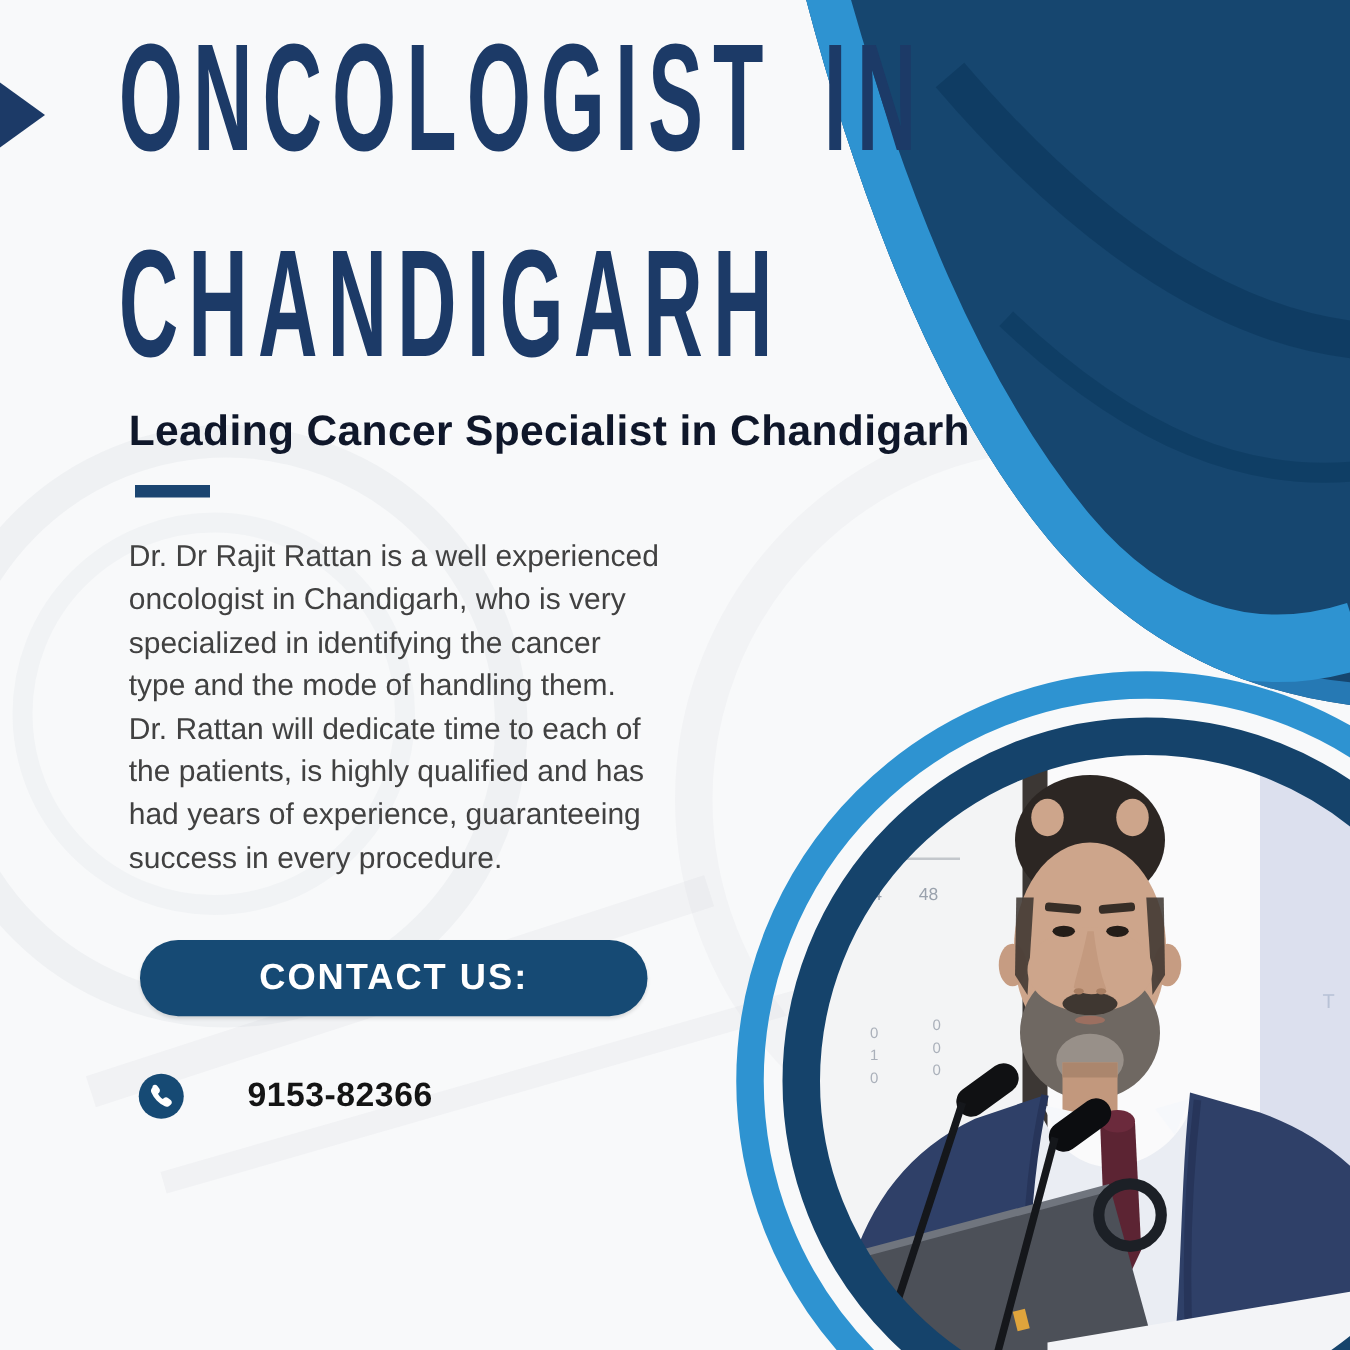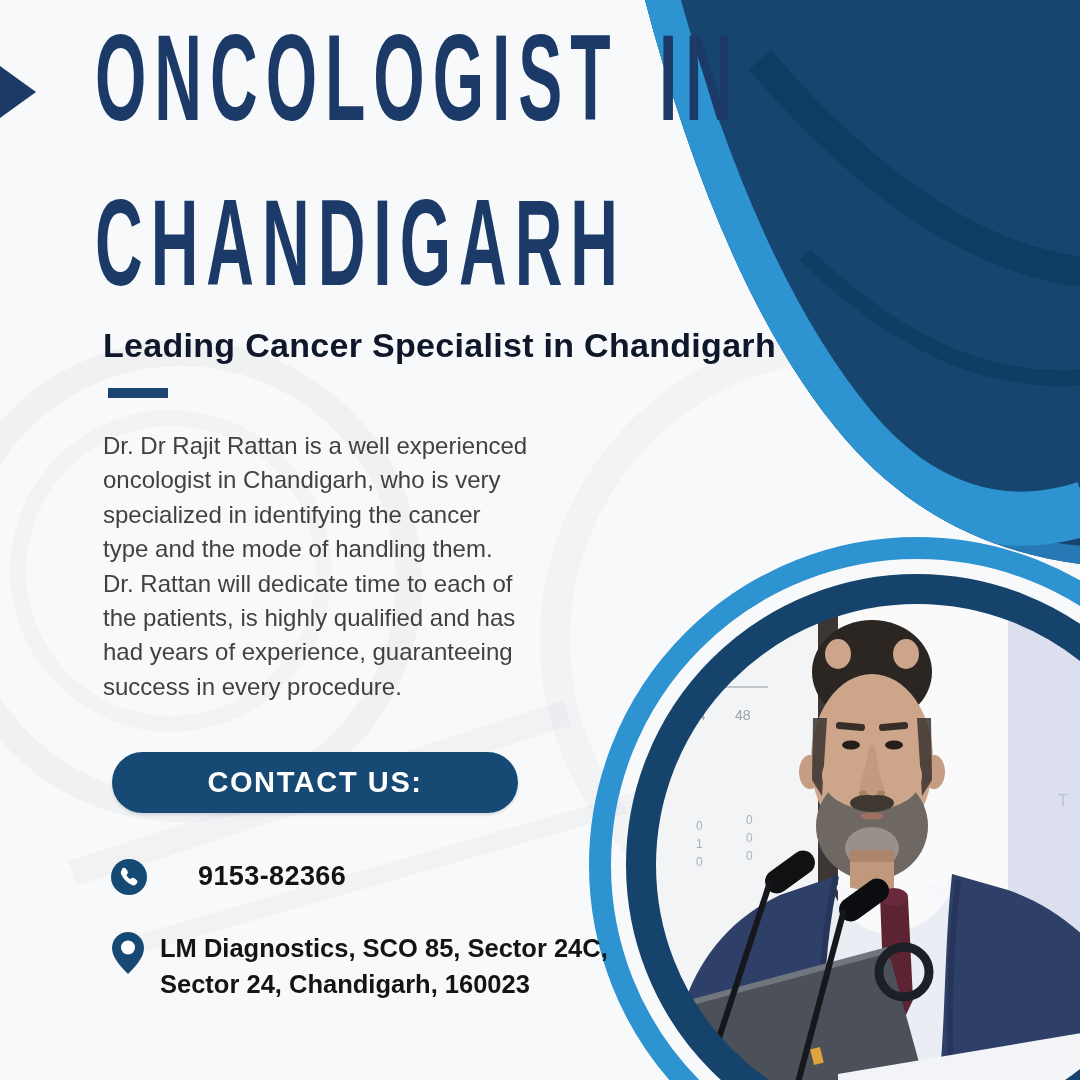--- a/index.html
+++ b/index.html
@@ -184,26 +184,14 @@
   <div class="row phone-row">
     <div class="icon-wrap">
       <svg width="38" height="38" viewBox="0 0 38 38">
         <circle cx="19" cy="19" r="18" fill="#164a74"></circle>
         <path d="M12.2,10.6 C13.3,9.5 15,9.6 15.9,10.8 L17.4,12.8 C18.2,13.9 18.1,15.4 17.1,16.3 L16.4,17 C16.9,18.3 18.6,20.2 20.2,21.2 L21,20.5 C21.9,19.6 23.4,19.5 24.4,20.3 L26.5,21.9 C27.7,22.8 27.8,24.5 26.7,25.6 L25.8,26.4 C24.8,27.4 23.2,27.7 21.9,27 C16.9,24.6 13.2,20.8 11.1,16 C10.5,14.7 10.8,13.2 11.8,12.2 Z" fill="#ffffff"></path>
       </svg>
     </div>
     <div class="label">9153-82366</div>
   </div>
 
-  <div class="row addr-row">
-    <div class="icon-wrap">
-      <svg width="40" height="46" viewBox="0 0 40 46">
-        <path d="M20,2 C11,2 4,9 4,18 C4,28 14,38 20,44 C26,38 36,28 36,18 C36,9 29,2 20,2 Z" fill="#164a74"></path>
-        <circle cx="20" cy="17.5" r="7" fill="#ffffff"></circle>
-      </svg>
-    </div>
-    <div class="label">
-      <div>LM Diagnostics, SCO 85, Sector 24C,</div>
-      <div>Sector 24, Chandigarh, 160023</div>
-    </div>
-  </div>
 
 </div>
 
 </body></html>

